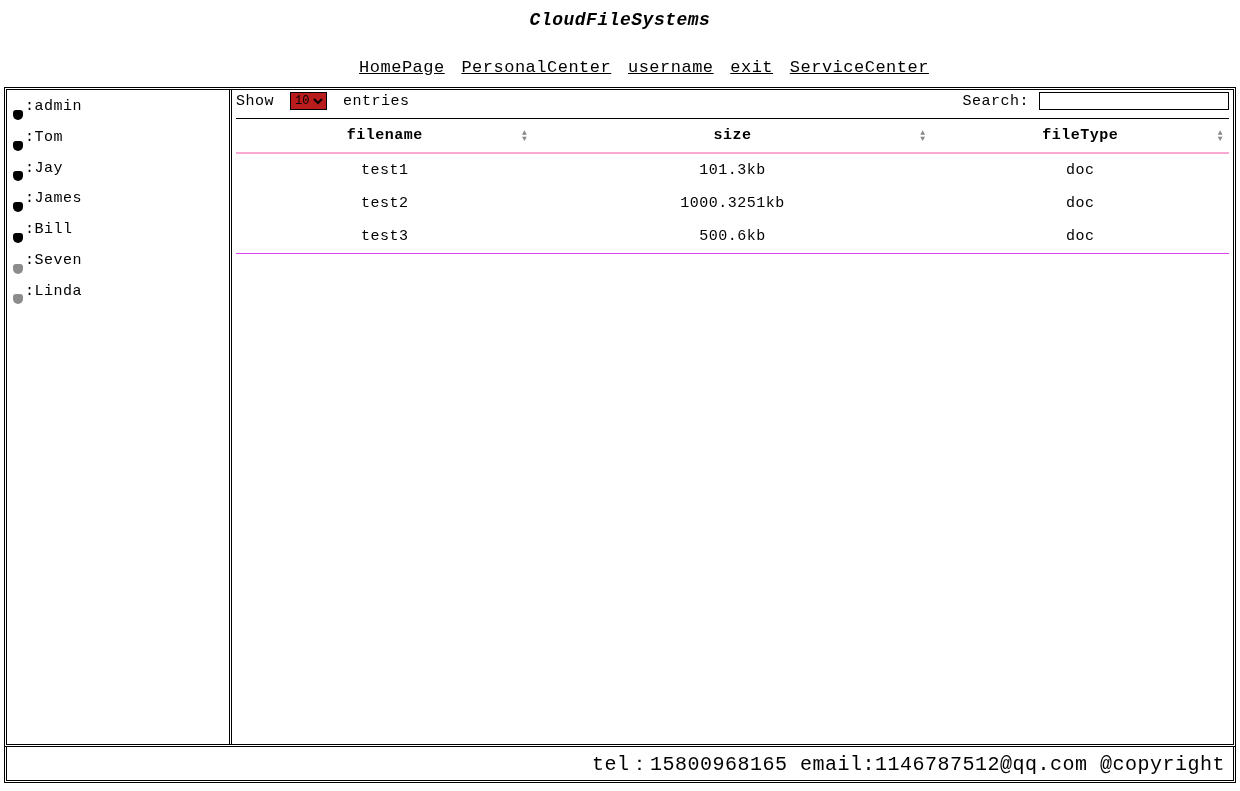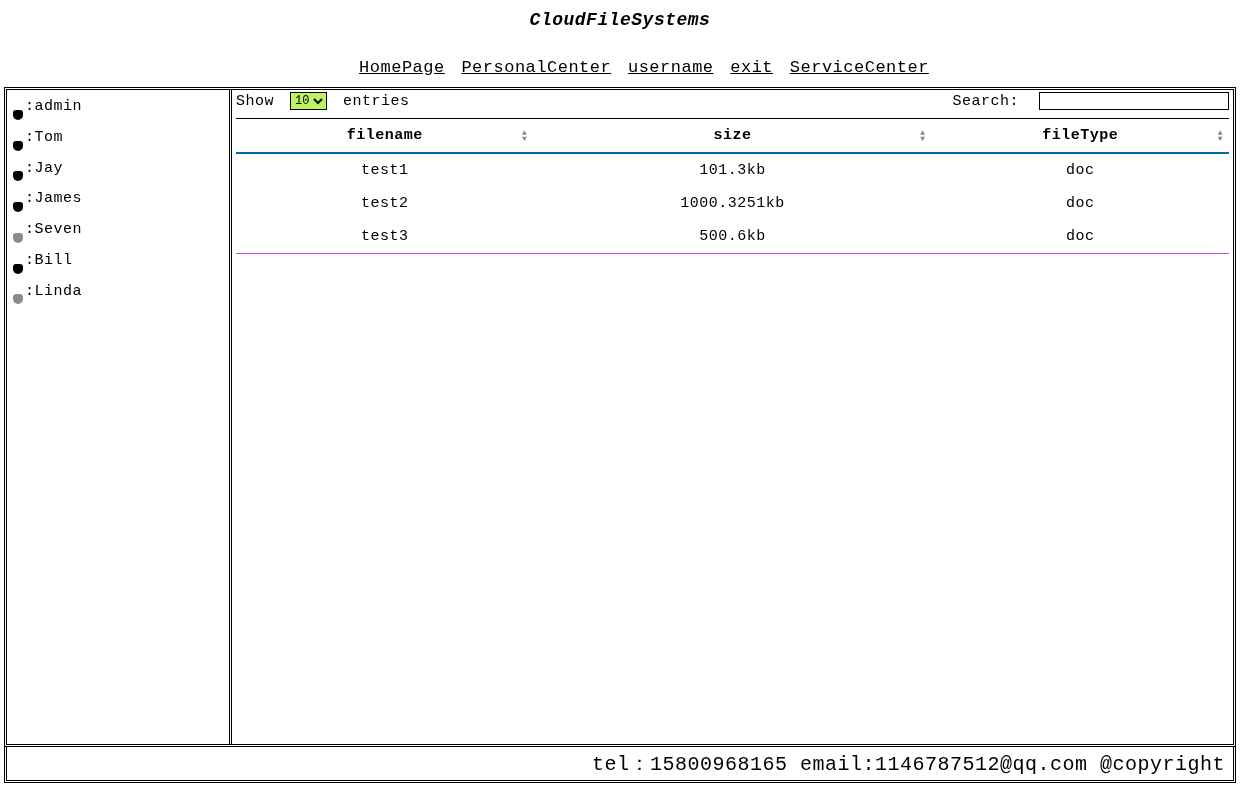--- a/index.html
+++ b/index.html
@@ -76,26 +76,26 @@
     padding: 0;
     overflow: hidden;
   }
   .toolbar {
     display: flex;
     align-items: center;
     padding: 2px 4px;
     font-size: 15px;
   }
   .toolbar .left { display:flex; align-items:flex-end; gap:16px; }
-  .toolbar .right { margin-left:auto; display:flex; align-items:center; gap:20px; }
+  .toolbar .right { margin-left:auto; display:flex; align-items:center; gap:10px; }
   select.entries {
     border: 1px solid #000;
     font: inherit;
     font-size: 12px;
-    background: #bef264;
+    background: #b91c1c;
     height: 18px;
   }
   input.search {
     border: 1px solid #000;
     font: inherit;
     background: #fff;
     width: 190px;
     height: 18px;
     padding: 0 3px;
   }
@@ -109,21 +109,21 @@
     text-align: center;
     padding: 8px 4px;
     font-size: 15px;
   }
   table.data thead th {
     font-weight: bold;
     position: relative;
   }
   table.data thead tr {
     border-top: 1px solid #000;
-    border-bottom: 2px solid #0369a1;
+    border-bottom: 2px solid #f9a8d4;
   }
   table.data tbody tr.lastrule {
     border-bottom: 1px solid #d946ef;
   }
   .sort-handle {
     position: absolute;
     right: 6px; top: 50%;
     transform: translateY(-50%);
     font-size: 8px;
     line-height: 6px;
@@ -164,26 +164,26 @@
           </div>
           <div class="online-item">
             <span class="presence-icon"></span>
             <span>:Jay</span>
           </div>
           <div class="online-item">
             <span class="presence-icon"></span>
             <span>:James</span>
           </div>
           <div class="online-item">
+            <span class="presence-icon"></span>
+            <span>:Bill</span>
+          </div>
+          <div class="online-item">
             <span class="presence-icon offline"></span>
             <span>:Seven</span>
-          </div>
-          <div class="online-item">
-            <span class="presence-icon"></span>
-            <span>:Bill</span>
           </div>
           <div class="online-item">
             <span class="presence-icon offline"></span>
             <span>:Linda</span>
           </div>
         </div>
     </div>
 
     <div class="main">
 

